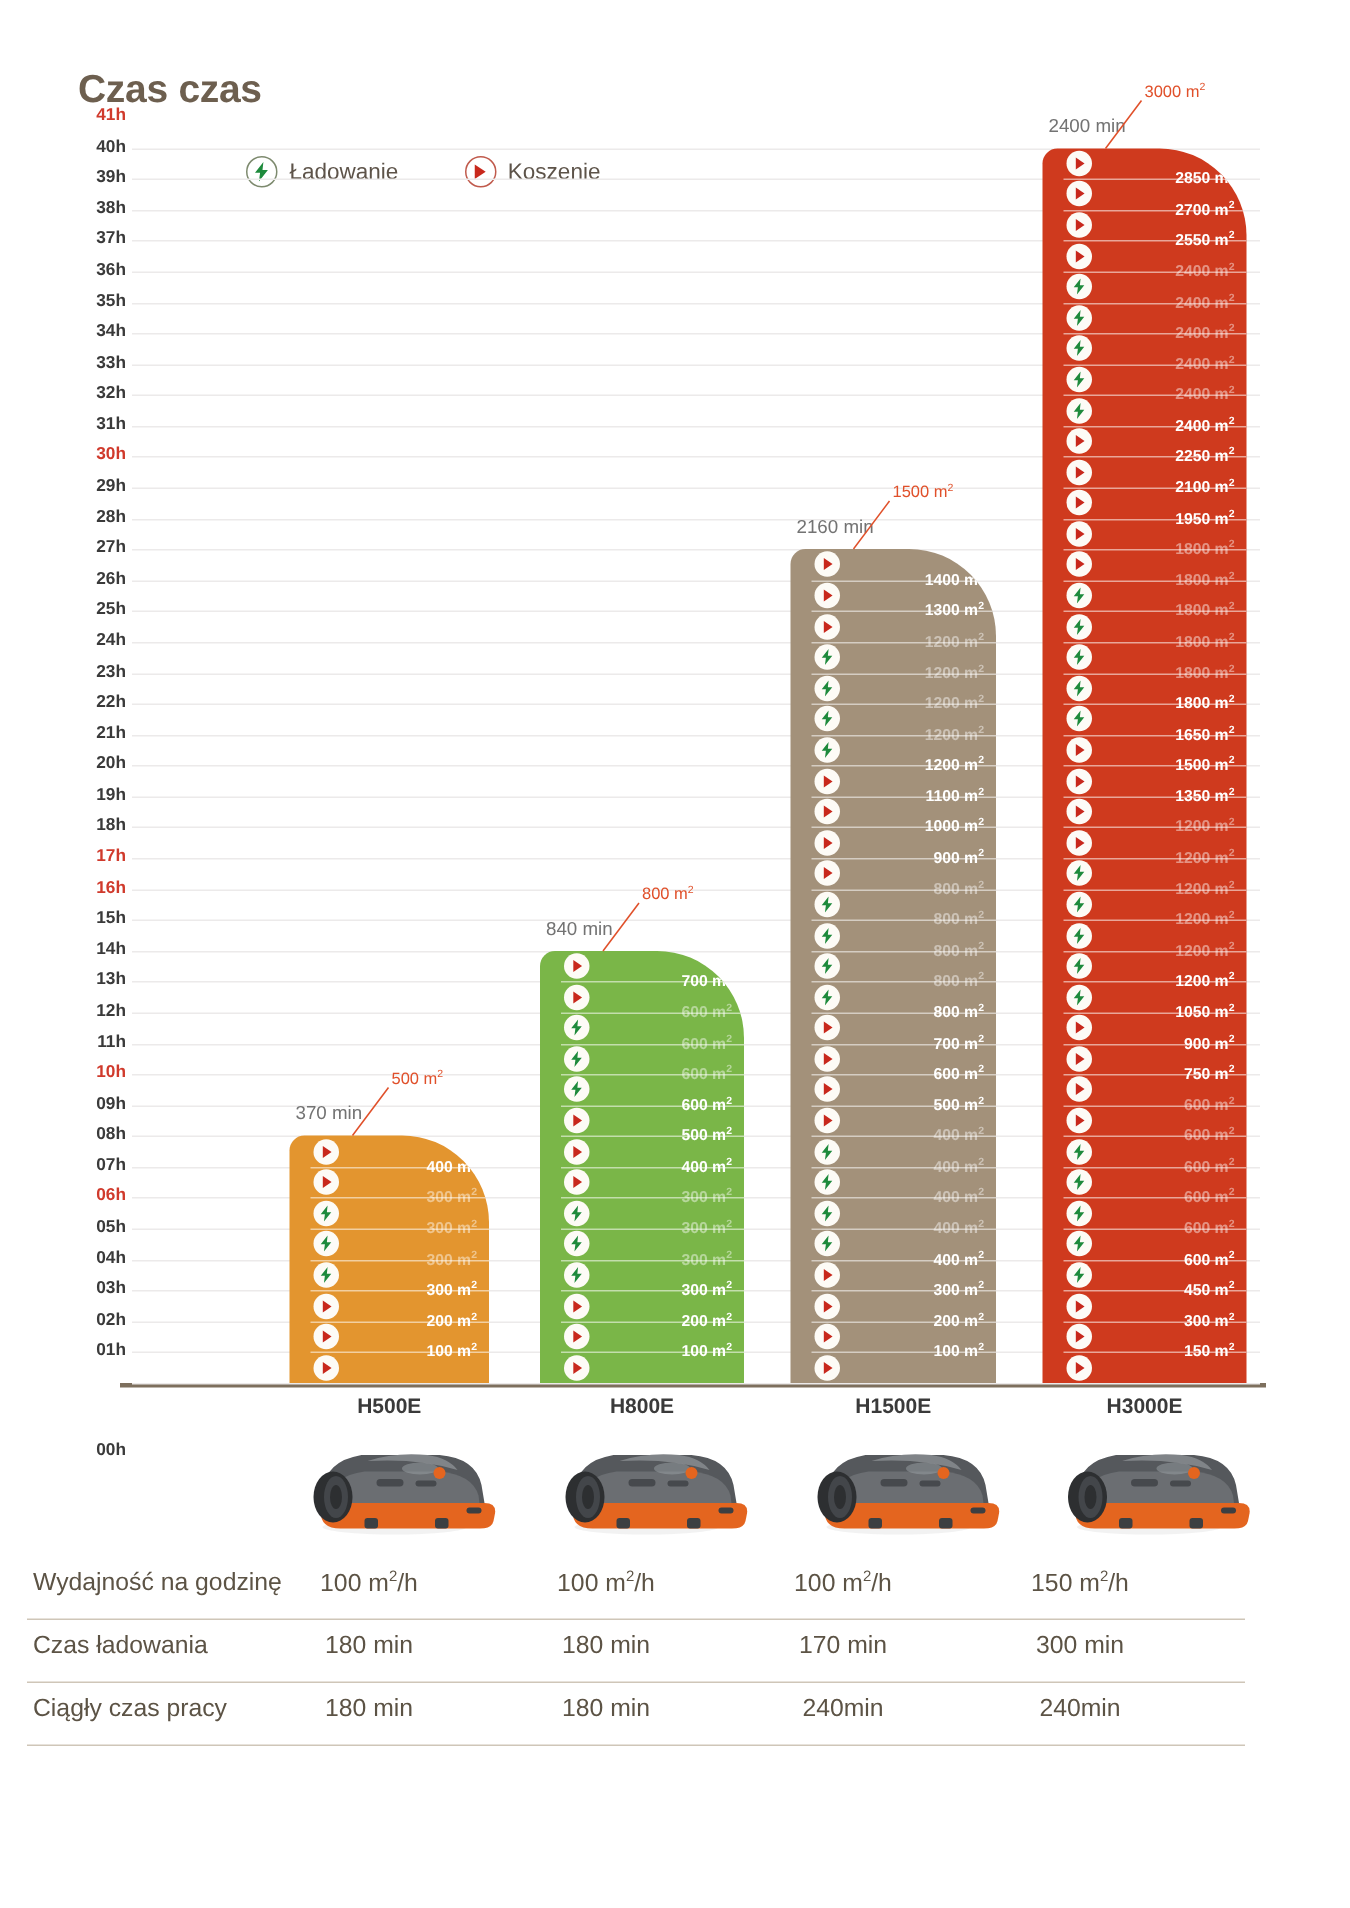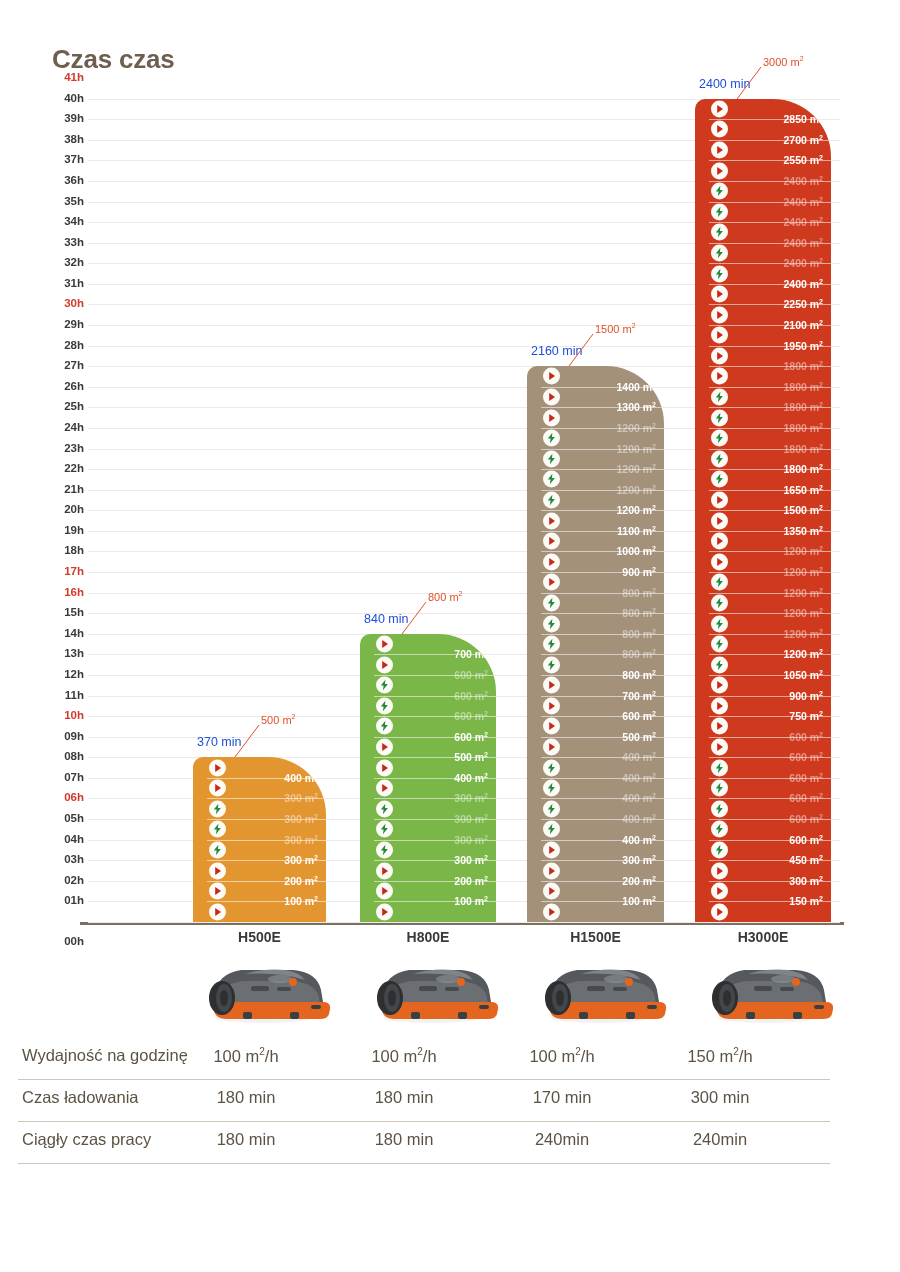--- a/index.html
+++ b/index.html
@@ -81,21 +81,21 @@
   .seg-val{
     position:absolute;right:8px;top:50%;transform:translateY(-50%);
     font-size:10.5px;font-weight:bold;color:#ffffff;
     white-space:nowrap;
   }
   .seg-val.dim{opacity:.45;}
   .sq{font-size:7px;vertical-align:super;}
 
   
   .bar-min{
-    position:absolute;font-size:12.5px;color:#1d4ed8;white-space:nowrap;
+    position:absolute;font-size:12.5px;color:#737373;white-space:nowrap;
   }
   .bar-area{
     position:absolute;font-size:11px;color:#e0502a;white-space:nowrap;font-weight:normal;
   }
   .leader{position:absolute;}
 
   
   .model-name{
     position:absolute;top:929px;
     font-size:14px;font-weight:bold;color:#3a3a3a;
@@ -121,20 +121,38 @@
   }
   .sup{font-size:10px;vertical-align:super;}
 </style>
 </head>
 <body>
 
 <div id="root">
 
   <div id="title">Czas czas</div>
 
+  <div id="legend">
+    <div class="leg-item">
+      <span class="badge charge">
+        <svg width="11" height="13" viewBox="0 0 11 13">
+            <path d="M6.6 0 L1 7.2 H4.4 L3.6 13 L9.6 5.4 H6 Z" fill="#1e8a3c"></path>
+          </svg>
+      </span>
+      <span class="leg-txt">Ładowanie</span>
+    </div>
+    <div class="leg-item">
+      <span class="badge mow">
+        <svg width="10" height="11" viewBox="0 0 10 11">
+            <path d="M1.5 0.6 L8.8 5.5 L1.5 10.4 Z" fill="#c8281c"></path>
+          </svg>
+      </span>
+      <span class="leg-txt">Koszenie</span>
+    </div>
+  </div>
 
   <div id="yaxis">
       <div class="ylab hot" style="top: 0px;">41h</div>
       <div class="ylab" style="top: 20.5854px;">40h</div>
       <div class="ylab" style="top: 41.1707px;">39h</div>
       <div class="ylab" style="top: 61.7561px;">38h</div>
       <div class="ylab" style="top: 82.3415px;">37h</div>
       <div class="ylab" style="top: 102.927px;">36h</div>
       <div class="ylab" style="top: 123.512px;">35h</div>
       <div class="ylab" style="top: 144.098px;">34h</div>
@@ -164,21 +182,21 @@
       <div class="ylab hot" style="top: 638.146px;">10h</div>
       <div class="ylab" style="top: 658.732px;">09h</div>
       <div class="ylab" style="top: 679.317px;">08h</div>
       <div class="ylab" style="top: 699.902px;">07h</div>
       <div class="ylab hot" style="top: 720.488px;">06h</div>
       <div class="ylab" style="top: 741.073px;">05h</div>
       <div class="ylab" style="top: 761.659px;">04h</div>
       <div class="ylab" style="top: 782.244px;">03h</div>
       <div class="ylab" style="top: 802.829px;">02h</div>
       <div class="ylab" style="top: 823.415px;">01h</div>
-      <div class="ylab" style="top: 864px;">00h</div>
+      <div class="ylab" style="top: 890px;">00h</div>
     </div>
   <div id="plot">
     <div class="axis-base"></div>
   <div class="gridline" style="top: 20.5854px;"></div>
       <div class="gridline" style="top: 41.1707px;"></div>
       <div class="gridline" style="top: 61.7561px;"></div>
       <div class="gridline" style="top: 82.3415px;"></div>
       <div class="gridline" style="top: 102.927px;"></div>
       <div class="gridline" style="top: 123.512px;"></div>
       <div class="gridline" style="top: 144.098px;"></div>

